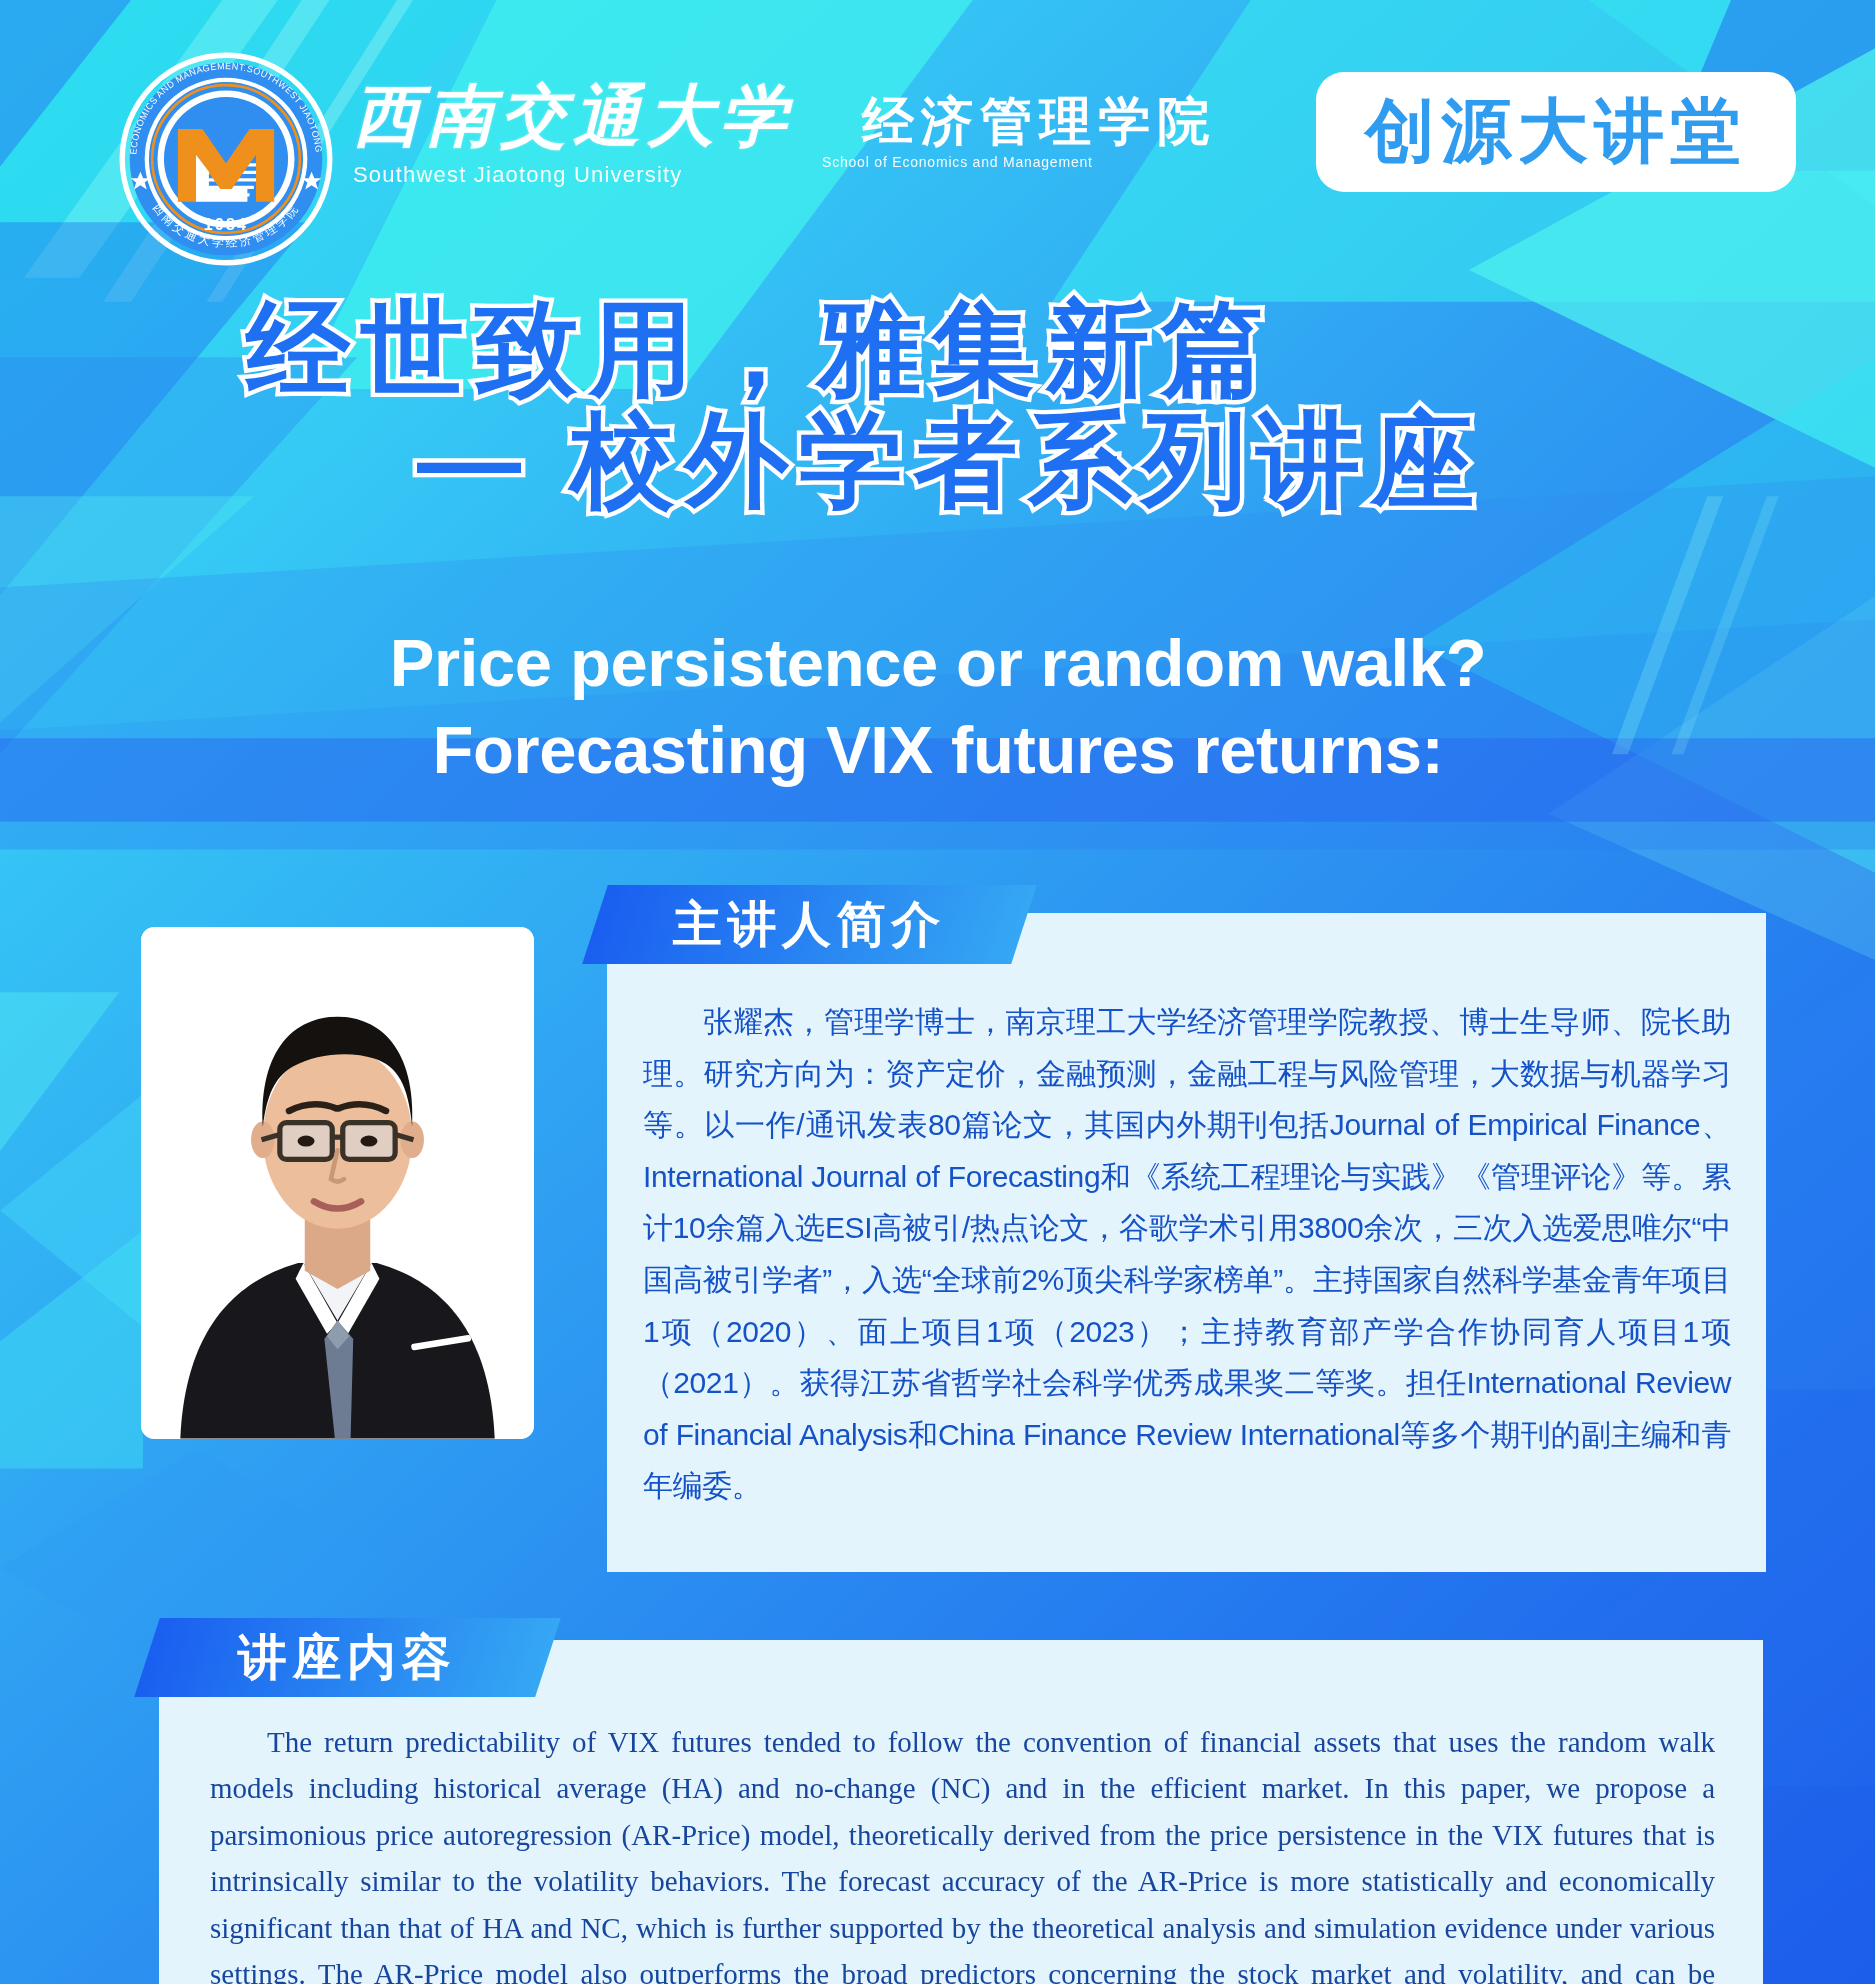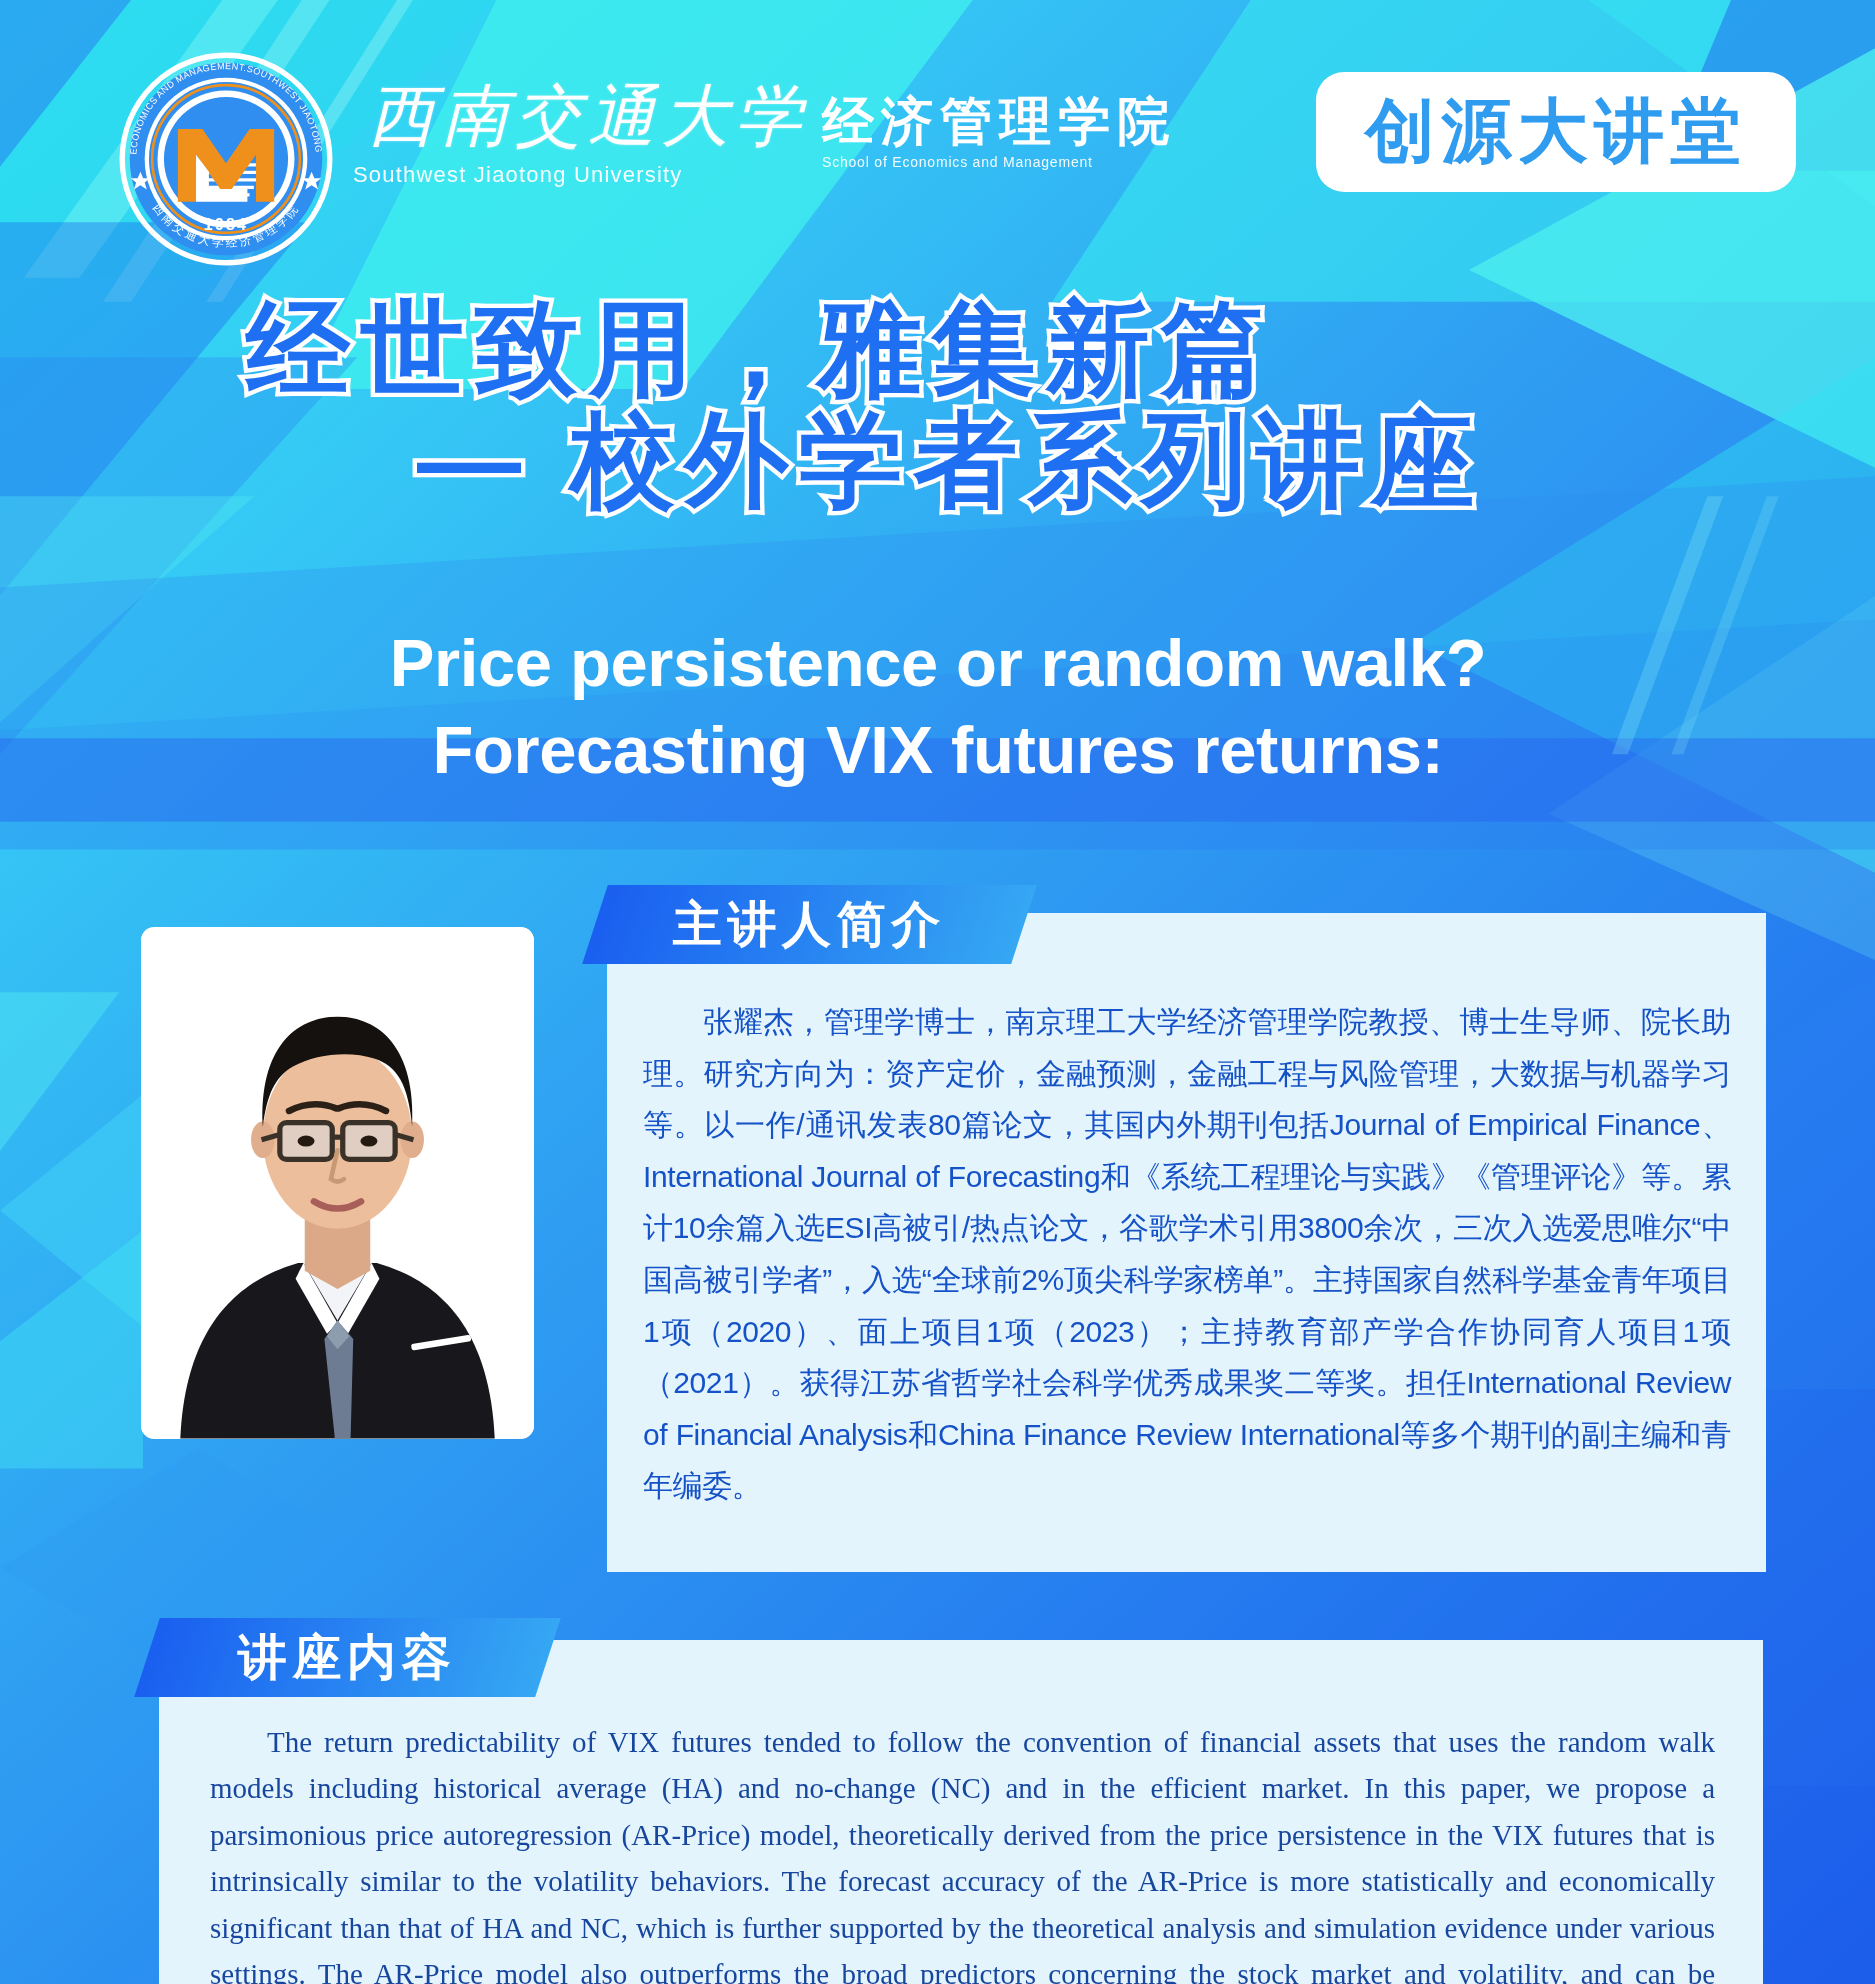--- a/index.html
+++ b/index.html
@@ -14,26 +14,26 @@
     overflow:hidden;
   }
   
   .bg{position:absolute;inset:0;overflow:hidden;}
   .bg svg{position:absolute;inset:0;width:100%;height:100%;display:block;}
 
   
   .header{position:absolute;left:0;top:0;width:1876px;height:254px;}
   .crest{position:absolute;left:119px;top:52px;width:214px;height:214px;}
   .uni-block{position:absolute;left:353px;top:83px;}
-  .uni-cn{font-size:67px;font-weight:400;color:#fff;letter-spacing:6.4px;
+  .uni-cn{font-size:67px;font-weight:700;color:#fff;letter-spacing:6.4px;
     font-family:"Liberation Serif","DejaVu Serif",serif;font-style:italic;line-height:1;
-    text-shadow:0 0 2.4px rgba(255,255,255,.45);margin-left:15px;}
+    text-shadow:0 0 2.4px rgba(255,255,255,.45);}
   .uni-en{font-size:22px;color:#fff;letter-spacing:1.2px;margin-top:12px;opacity:.95;}
   .sch-block{position:absolute;left:822px;top:95px;}
-  .sch-cn{font-size:52px;font-weight:700;color:#fff;letter-spacing:7.1px;line-height:1;}
+  .sch-cn{font-size:52px;font-weight:700;color:#fff;letter-spacing:7.1px;line-height:1;margin-left:40px;}
   .sch-en{font-size:14px;color:#fff;letter-spacing:0.8px;margin-top:7px;opacity:.95;}
   .forum-badge{position:absolute;left:1316px;top:72px;width:480px;height:120px;
     background:#fff;border-radius:28px;display:flex;align-items:center;justify-content:center;}
   .forum-badge span{font-size:70px;font-weight:700;color:#2f9cf0;letter-spacing:6.4px;
     font-family:"Liberation Serif","DejaVu Serif",serif;}
 
   
   .title-cn{position:absolute;left:0;top:278px;width:1876px;}
   .title-cn .l1{position:absolute;left:246px;top:12px;font-size:104px;font-weight:700;color:#1e6ff2;
     letter-spacing:10.3px;line-height:1.14;

